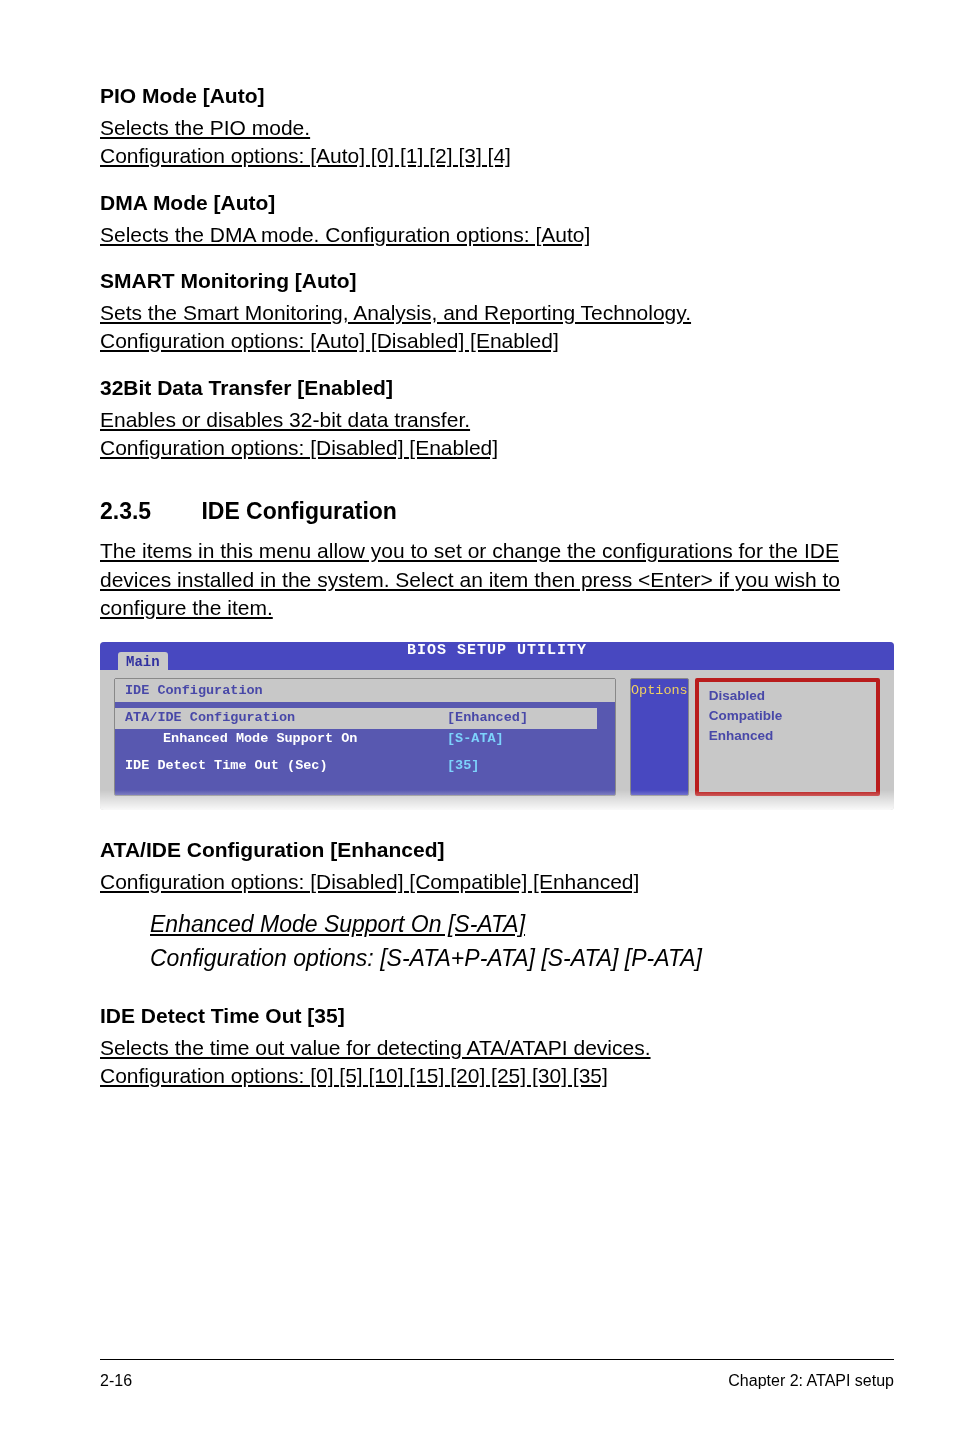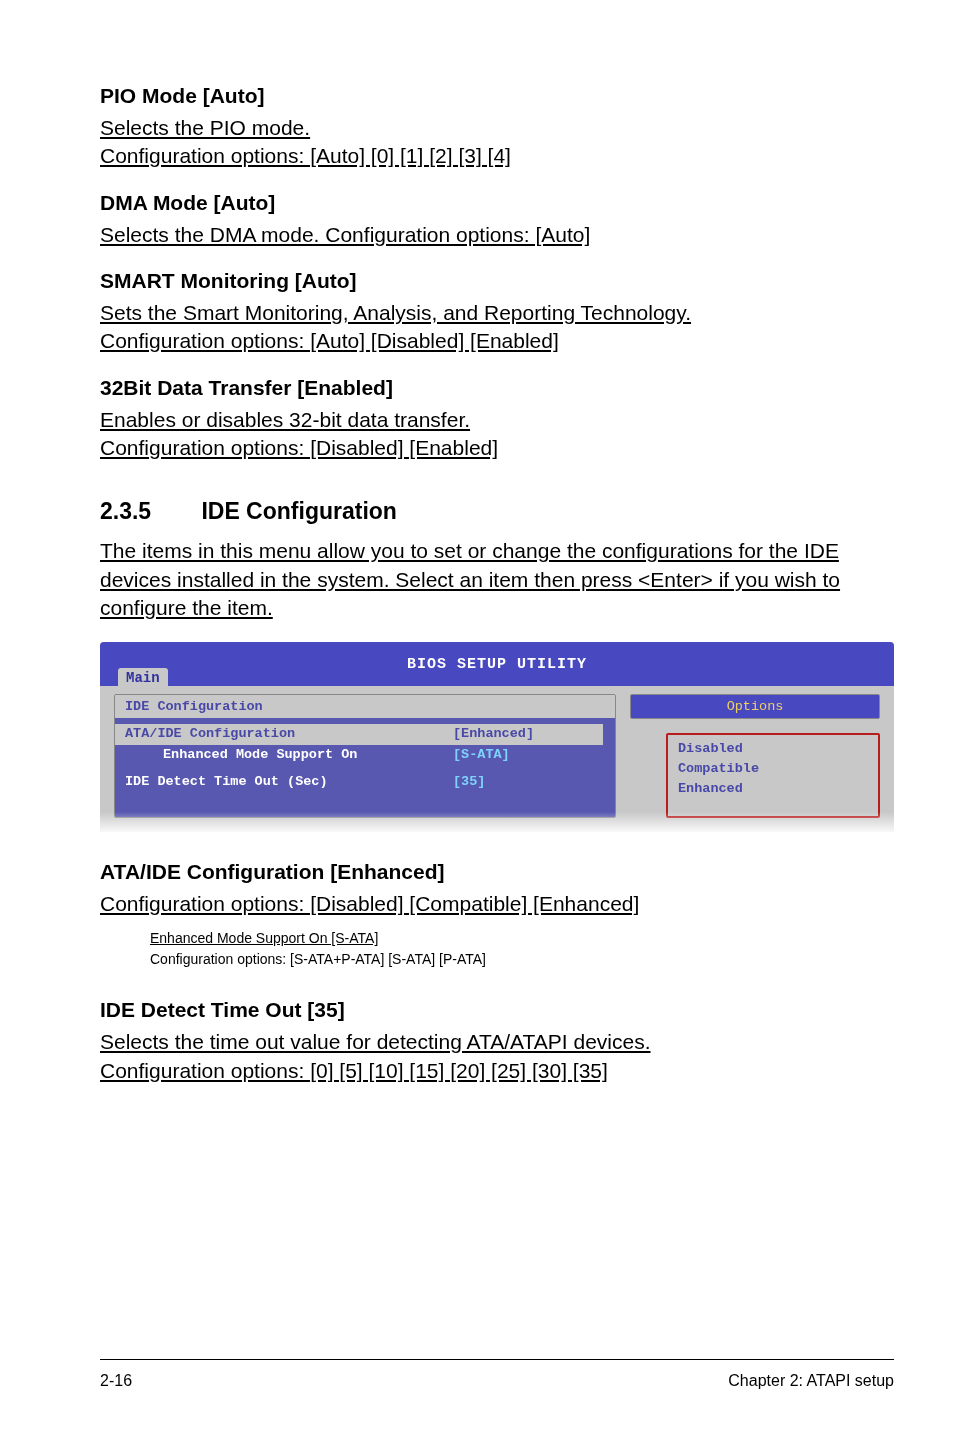--- a/index.html
+++ b/index.html
@@ -32,23 +32,23 @@
   .bios-box {
     margin-top: 18px;
     margin-bottom: 28px;
     background: #c8c8c8;
     border-radius: 4px;
     overflow: hidden;
     position: relative;
   }
   .bios-titlebar {
     background: #4848c0;
-    height: 44px;
-    display: flex;
-    align-items: center;
+    height: 28px;
+    display: flex;
+    align-items: flex-start;
     justify-content: center;
     position: relative;
   }
   .bios-title {
     font-family: "Courier New", monospace;
     font-weight: bold;
     color: #fff;
     letter-spacing: 1px;
     font-size: 15px;
   }
@@ -81,69 +81,69 @@
     padding: 0;
     position: relative;
     border-radius: 2px;
   }
   .bios-left-header {
     background: #c8c8c8;
     color: #4848a8;
     padding: 4px 10px;
   }
   .bios-left-content {
-    padding: 6px 22px 18px 10px;
+    padding: 6px 28px 18px 10px;
   }
   .bios-row { display: flex; line-height: 1.55; }
   .bios-row .lab { flex: 1; }
   .bios-row .val { width: 140px; color: #7dd3fc; }
   .bios-row.highlight { background: #c8c8c8; color: #4848a8; margin: 0 -10px; padding: 0 10px; }
   .bios-row.highlight .val { color: #4848a8; }
   .bios-row.indent .lab { padding-left: 38px; color: #fff; }
   .bios-right {
     flex: 1.1;
     display: flex;
-    flex-direction: column;
-    gap: 14px;
+    flex-direction: row;
+    gap: 6px;
   }
   .bios-options-header {
     background: #4848c0;
     color: #f0d060;
     text-align: center;
     font-family: "Courier New", monospace;
     font-size: 13.5px;
     padding: 4px 0;
     border: 1px solid #888;
     border-radius: 2px;
   }
   .bios-options-body {
     flex: 1;
     background: #c8c8c8;
     color: #4848a8;
-    font-family: Liberation Mono, monospace;
+    font-family: Liberation Sans, sans-serif;
     font-weight: bold;
     font-size: 13.5px;
     padding: 4px 10px 18px 10px;
     line-height: 1.45;
-    border: 2px solid #b91c1c;
+    border: 4px solid #b91c1c;
     border-radius: 2px;
-    margin-left: 36px;
   }
   .bios-fade {
     position: absolute;
     left: 0; right: 0; bottom: 0;
     height: 20px;
     background: linear-gradient(to bottom, rgba(255,255,255,0), rgba(255,255,255,0.9));
     pointer-events: none;
   }
   .indent-block {
     margin: 10px 0 28px 50px;
   }
   .italic-line {
-    font-size: 14px;
+    font-size: 23px;
+    font-style: italic;
     line-height: 1.5;
   }
   .italic-line.under { text-decoration: underline; }
   .footer {
     position: absolute;
     bottom: 48px;
     left: 100px;
     right: 60px;
     border-top: 1px solid #000;
     padding-top: 12px;

